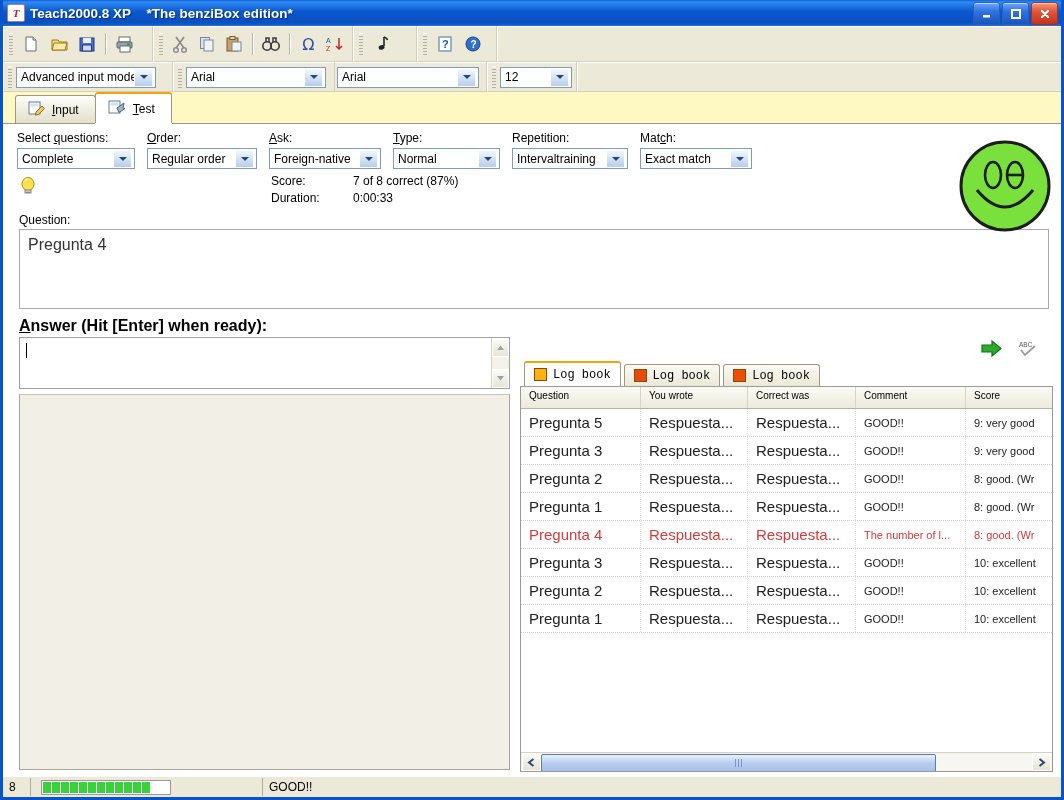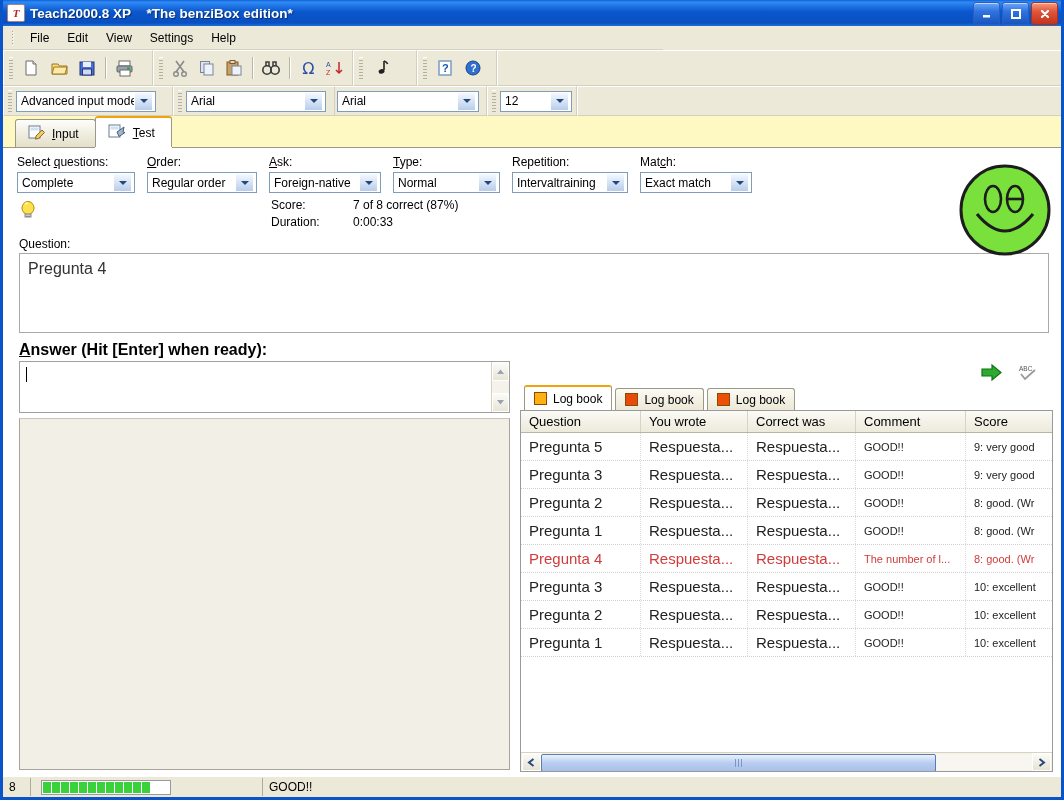--- a/index.html
+++ b/index.html
@@ -103,31 +103,31 @@
     justify-content:space-between;background:#f4f2ea;}
   .sbbtn{height:17px;display:flex;align-items:center;justify-content:center;
     border:1px solid #fff;background:linear-gradient(180deg,#fbfbf8,#e8e5d6);}
   .greyarea{flex:1;margin-top:5px;margin-bottom:6px;border:1px solid #a8a49a;
     border-top-color:#c8c4b8;background:#f1efe6;}
 
   
   .rightcol{width:534px;display:flex;flex-direction:column;padding-top:0;}
   .icons-row{height:26px;display:flex;align-items:center;justify-content:flex-end;
     gap:14px;padding-right:12px;}
-  .logtabs{display:flex;align-items:flex-end;height:23px;padding-left:4px;}
+  .logtabs{display:flex;align-items:flex-end;height:23px;padding-left:4px;font-family:Liberation Mono, monospace;}
   .ltab{height:21px;display:flex;align-items:center;gap:6px;padding:0 9px;
     border:1px solid #9c9884;border-bottom:none;border-radius:3px 3px 0 0;
     background:linear-gradient(180deg,#fbfaf4,#ebe8d7);font-size:12px;margin-right:3px;}
   .ltab.active{height:23px;background:#fff;border-top:2px solid #f0a30a;}
   .sq{width:11px;height:11px;border:1px solid #8a4a00;}
   .grid{flex:1;border:1px solid #9a9a9a;background:#fff;display:flex;flex-direction:column;
     overflow:hidden;box-sizing:border-box;margin-bottom:4px;}
   .ghead{display:flex;height:21px;flex:0 0 21px;
     background:linear-gradient(180deg,#fbfaf5,#eceadb);border-bottom:1px solid #b9b5a4;}
-  .ghead div{font-size:13px;padding:3px 0 0 8px;box-sizing:border-box;
+  .ghead div{font-size:10px;padding:3px 0 0 8px;box-sizing:border-box;
     border-right:1px solid #d7d3c4;overflow:hidden;white-space:nowrap;}
   .grows{flex:1;overflow:hidden;}
   .grow{display:flex;height:27px;border-bottom:1px dotted #d0d0d0;align-items:center;}
   .grow div{box-sizing:border-box;padding-left:8px;overflow:hidden;white-space:nowrap;
     border-right:1px dotted #dadada;height:100%;display:flex;align-items:center;}
   .grow .big{font-size:15px;color:#222;}
   .grow .sm{font-size:11px;color:#222;}
   .grow.err .big,.grow.err .sm{color:#d23b3b;}
   .c0{width:120px;} .c1{width:107px;} .c2{width:108px;}
   .c3{width:110px;} .c4{width:86px;border-right:none !important;}
@@ -175,28 +175,20 @@
           </svg>
       </div>
       <div class="wbtn close">
         <svg width="12" height="12">
             <path d="M3 3 L9 9 M9 3 L3 9" stroke="#fff" stroke-width="2.2" stroke-linecap="round"></path>
           </svg>
       </div>
     </div>
   </div>
 
-  <div class="menubar">
-    <div class="grip"></div>
-    <div class="menu-item">File</div>
-    <div class="menu-item">Edit</div>
-    <div class="menu-item">View</div>
-    <div class="menu-item">Settings</div>
-    <div class="menu-item">Help</div>
-  </div>
 
   <div class="tbrow">
     <div class="tbar" style="width:150px">
       <div class="grip2"></div>
       <div class="tbtn">
         <svg width="18" height="18">
             <path d="M4 2h7l3 3v11H4z" fill="#fff" stroke="#6b6b6b"></path>
             <path d="M11 2v3h3" fill="#dfe7f2" stroke="#6b6b6b"></path>
           </svg>
         </div>

